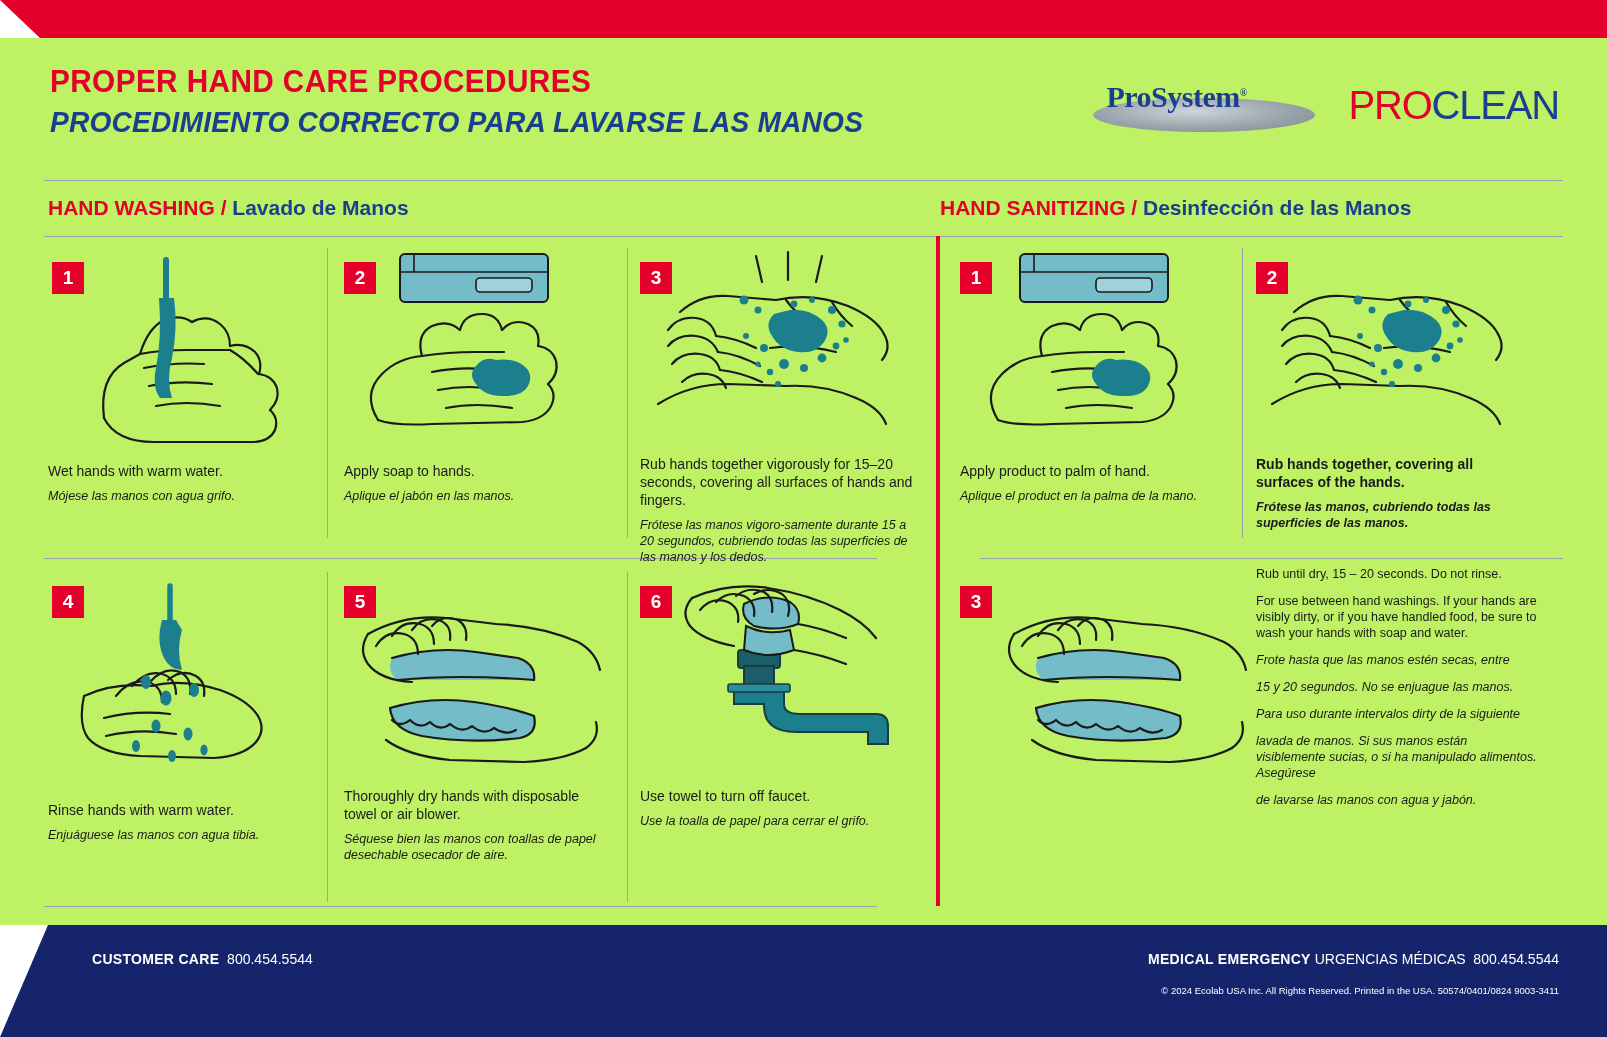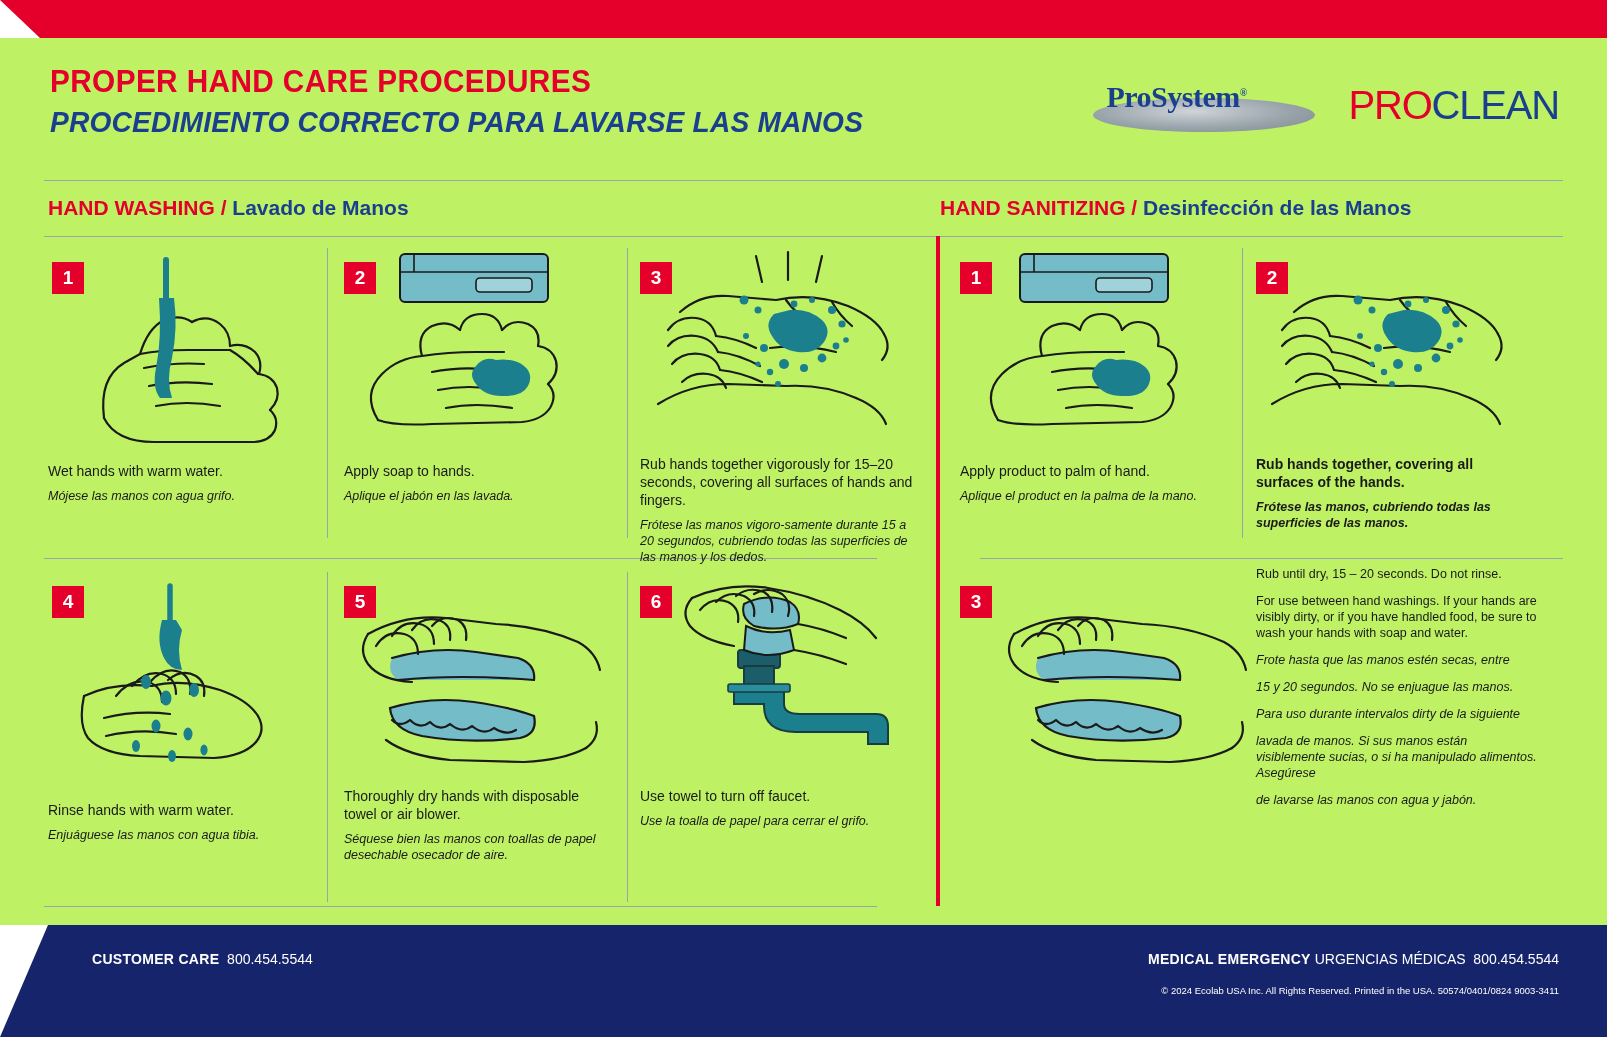--- a/index.html
+++ b/index.html
@@ -199,21 +199,21 @@
           <path d="M86 108 Q112 104 140 104 L168 104"></path>
           <path d="M96 124 Q126 118 158 122"></path>
           <path d="M102 142 Q132 136 166 142"></path>
           <path d="M110 160 Q140 154 176 160"></path>
         </g>
         <path d="M160 112 Q148 108 140 118 Q132 126 140 136 Q148 148 166 148 Q186 149 192 138 Q198 126 188 118 Q178 110 160 112 Z" fill="#1b7f8e"></path>
       </svg>
     </div>
     <div class="cap" style="left:0px; top:215px; width:258px;">
       <div class="en">Apply soap to hands.</div>
-      <div class="es">Aplique el jabón en las lavada.</div>
+      <div class="es">Aplique el jabón en las manos.</div>
     </div>
   </div>
 
   <div class="cell" style="left:640px; top:248px; width:290px; height:300px;">
     <div class="numbox" style="left:0px; top:14px;">3</div>
     <div class="art" style="left:-4px; top:0px;">
       <svg width="290" height="200" viewBox="0 0 290 200">
         <g fill="none" stroke="#1a1a1a" stroke-width="2.2" stroke-linejoin="round" stroke-linecap="round">
 
           <path d="M120 8 L126 34"></path>

